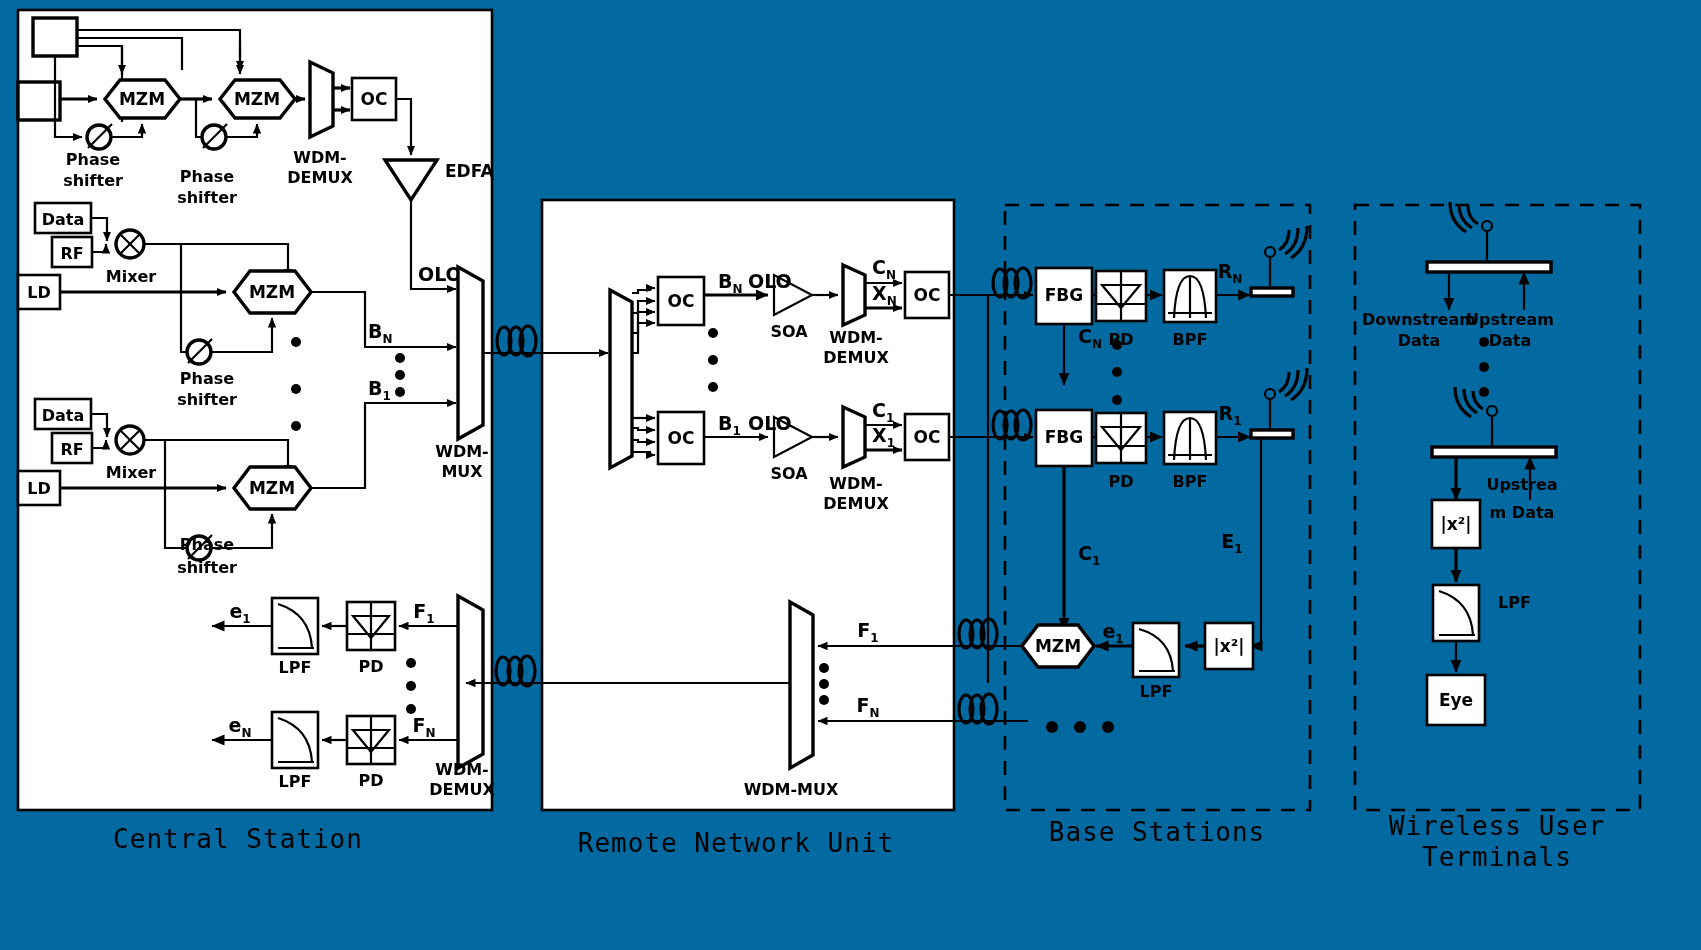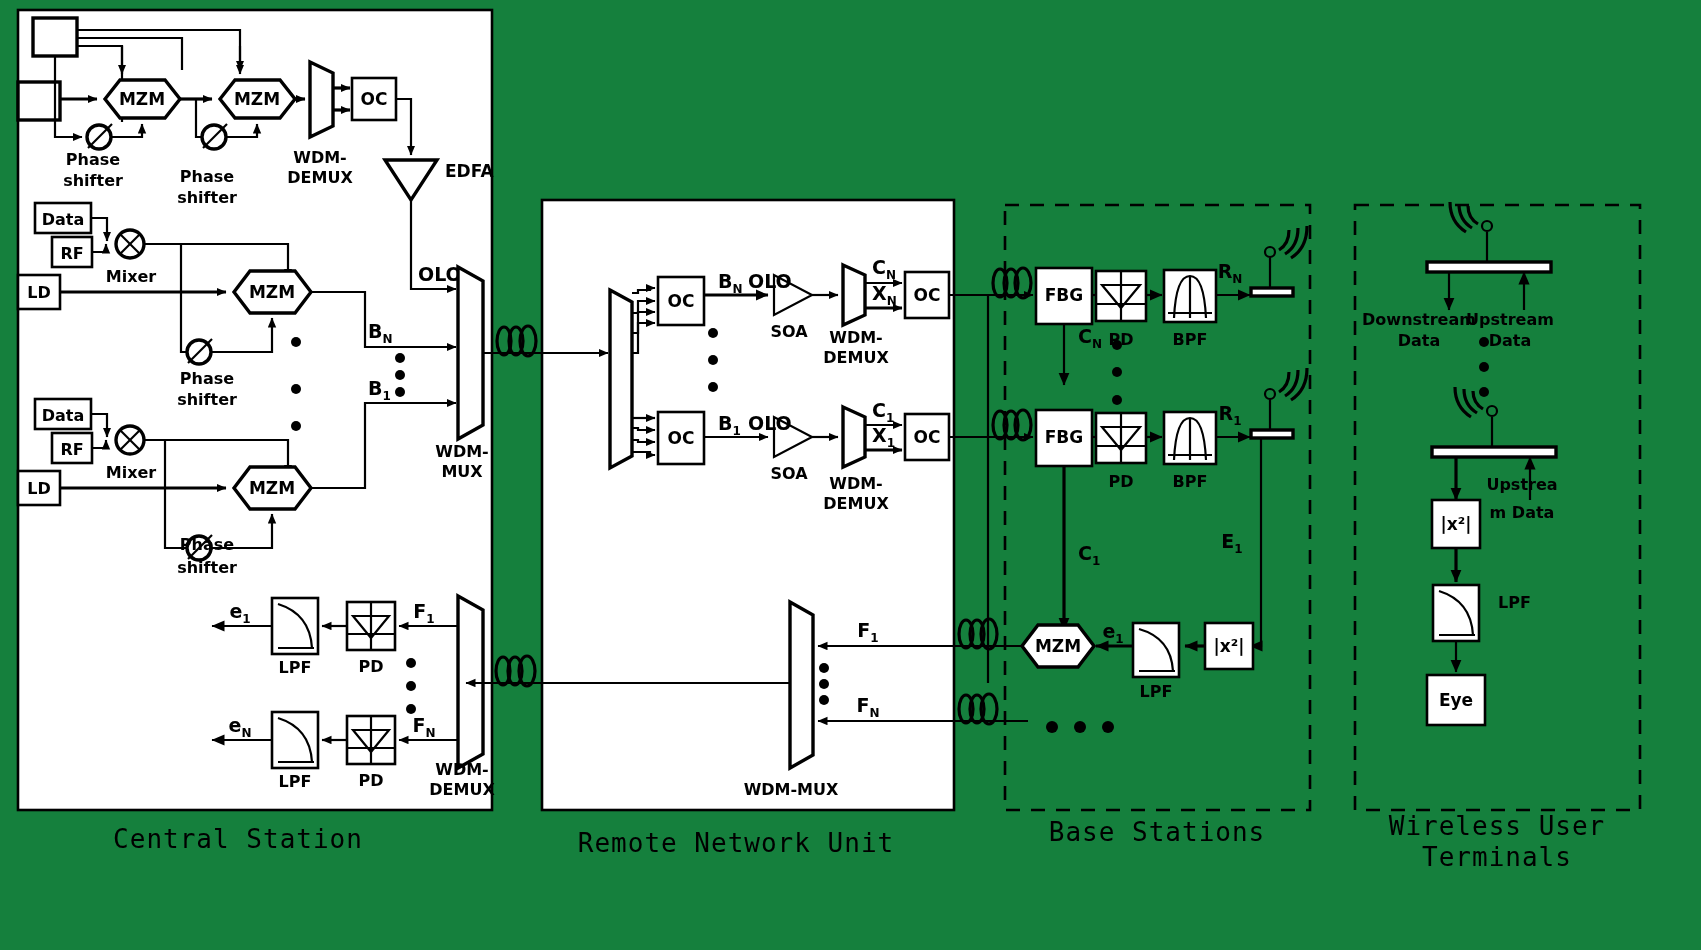--- a/index.html
+++ b/index.html
@@ -1,17 +1,17 @@
 <!DOCTYPE html>
 <html><head>
 <meta charset="utf-8">
 <style>
   html,body{margin:0;padding:0;background:#fff;}
   body{font-family:"DejaVu Sans Mono", monospace;}
-  #stage{position:relative;width:1701px;height:950px;background:#15803d;overflow:hidden;}
+  #stage{position:relative;width:1701px;height:950px;background:#0369a1;overflow:hidden;}
   svg{position:absolute;left:0;top:0;width:1701px;height:950px;}
   text{font-family:"DejaVu Sans", sans-serif;fill:#000;}
   .cap{font-family:"DejaVu Sans Mono", monospace;font-size:26px;letter-spacing:1px;}
   .blk{font-weight:bold;font-size:17px;}
   .sml{font-weight:bold;font-size:16px;}
   .sig{font-weight:bold;font-size:19px;}
   .sub{font-size:12px;font-weight:bold;}
   line,path,polyline,polygon,rect,circle,ellipse{shape-rendering:geometricPrecision;}
   .ln{stroke:#000;stroke-width:2.2;fill:none;}
   .ln3{stroke:#000;stroke-width:3.2;fill:none;}

